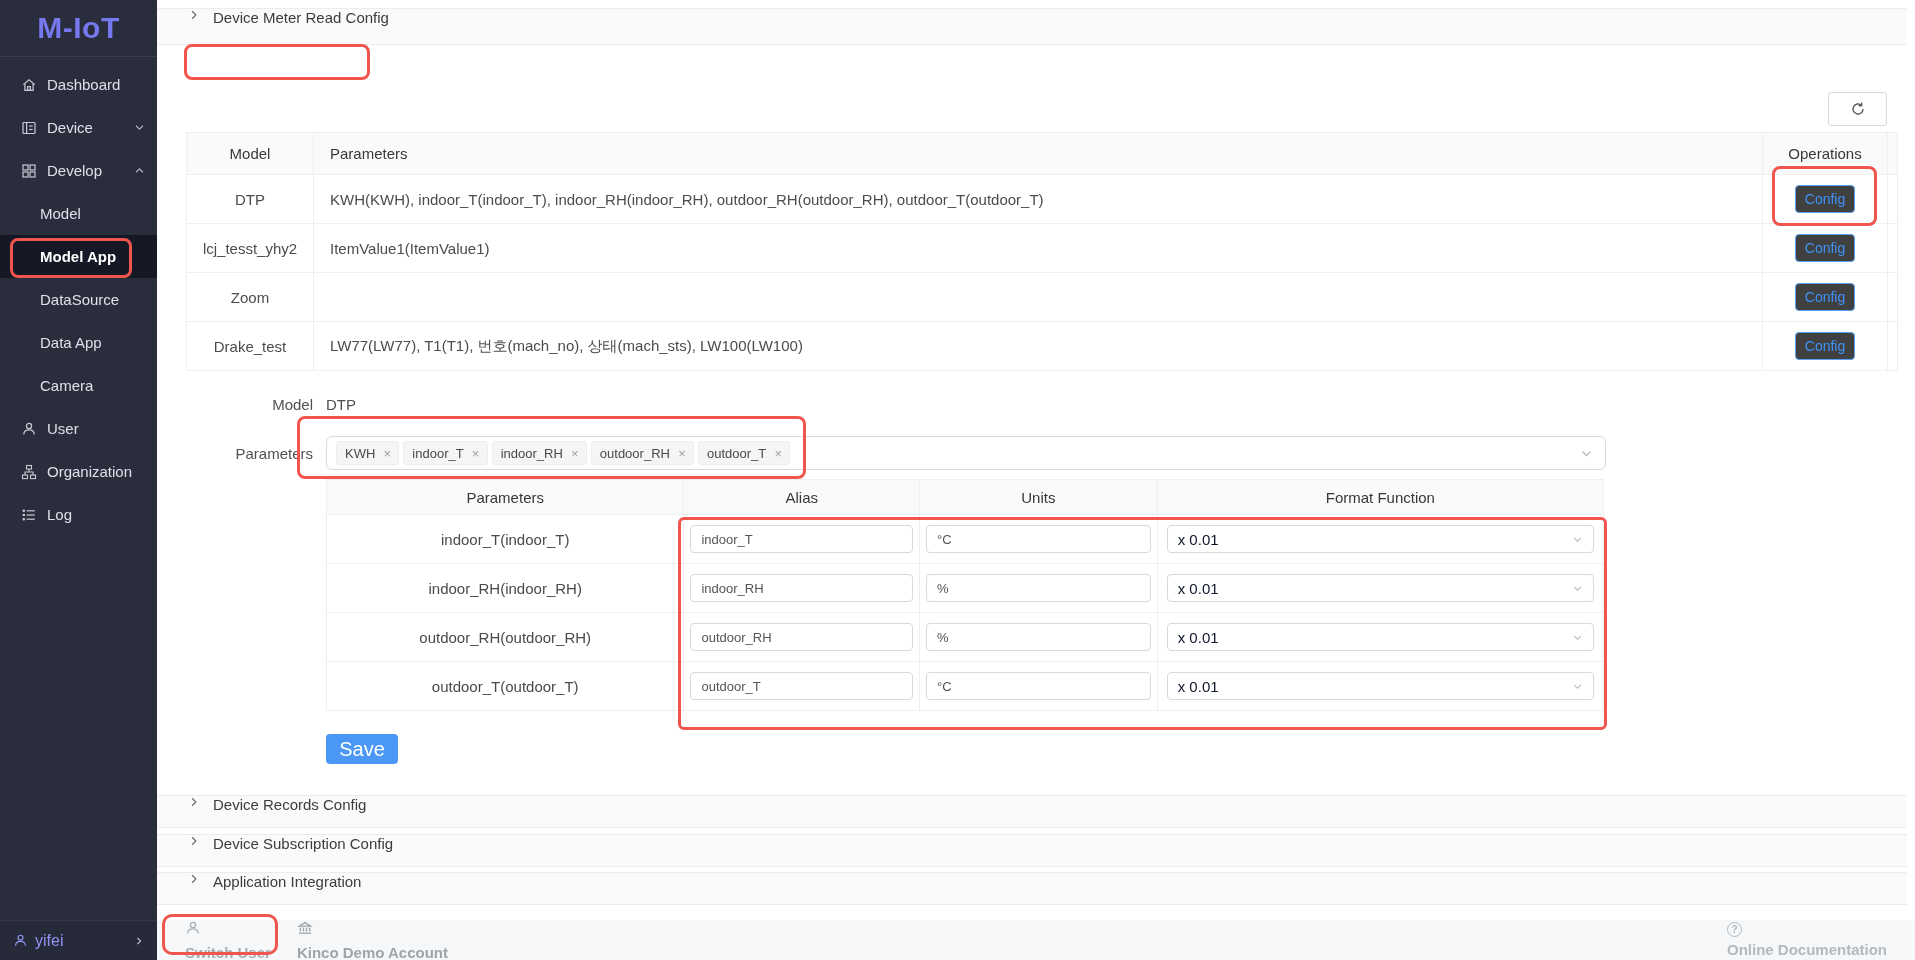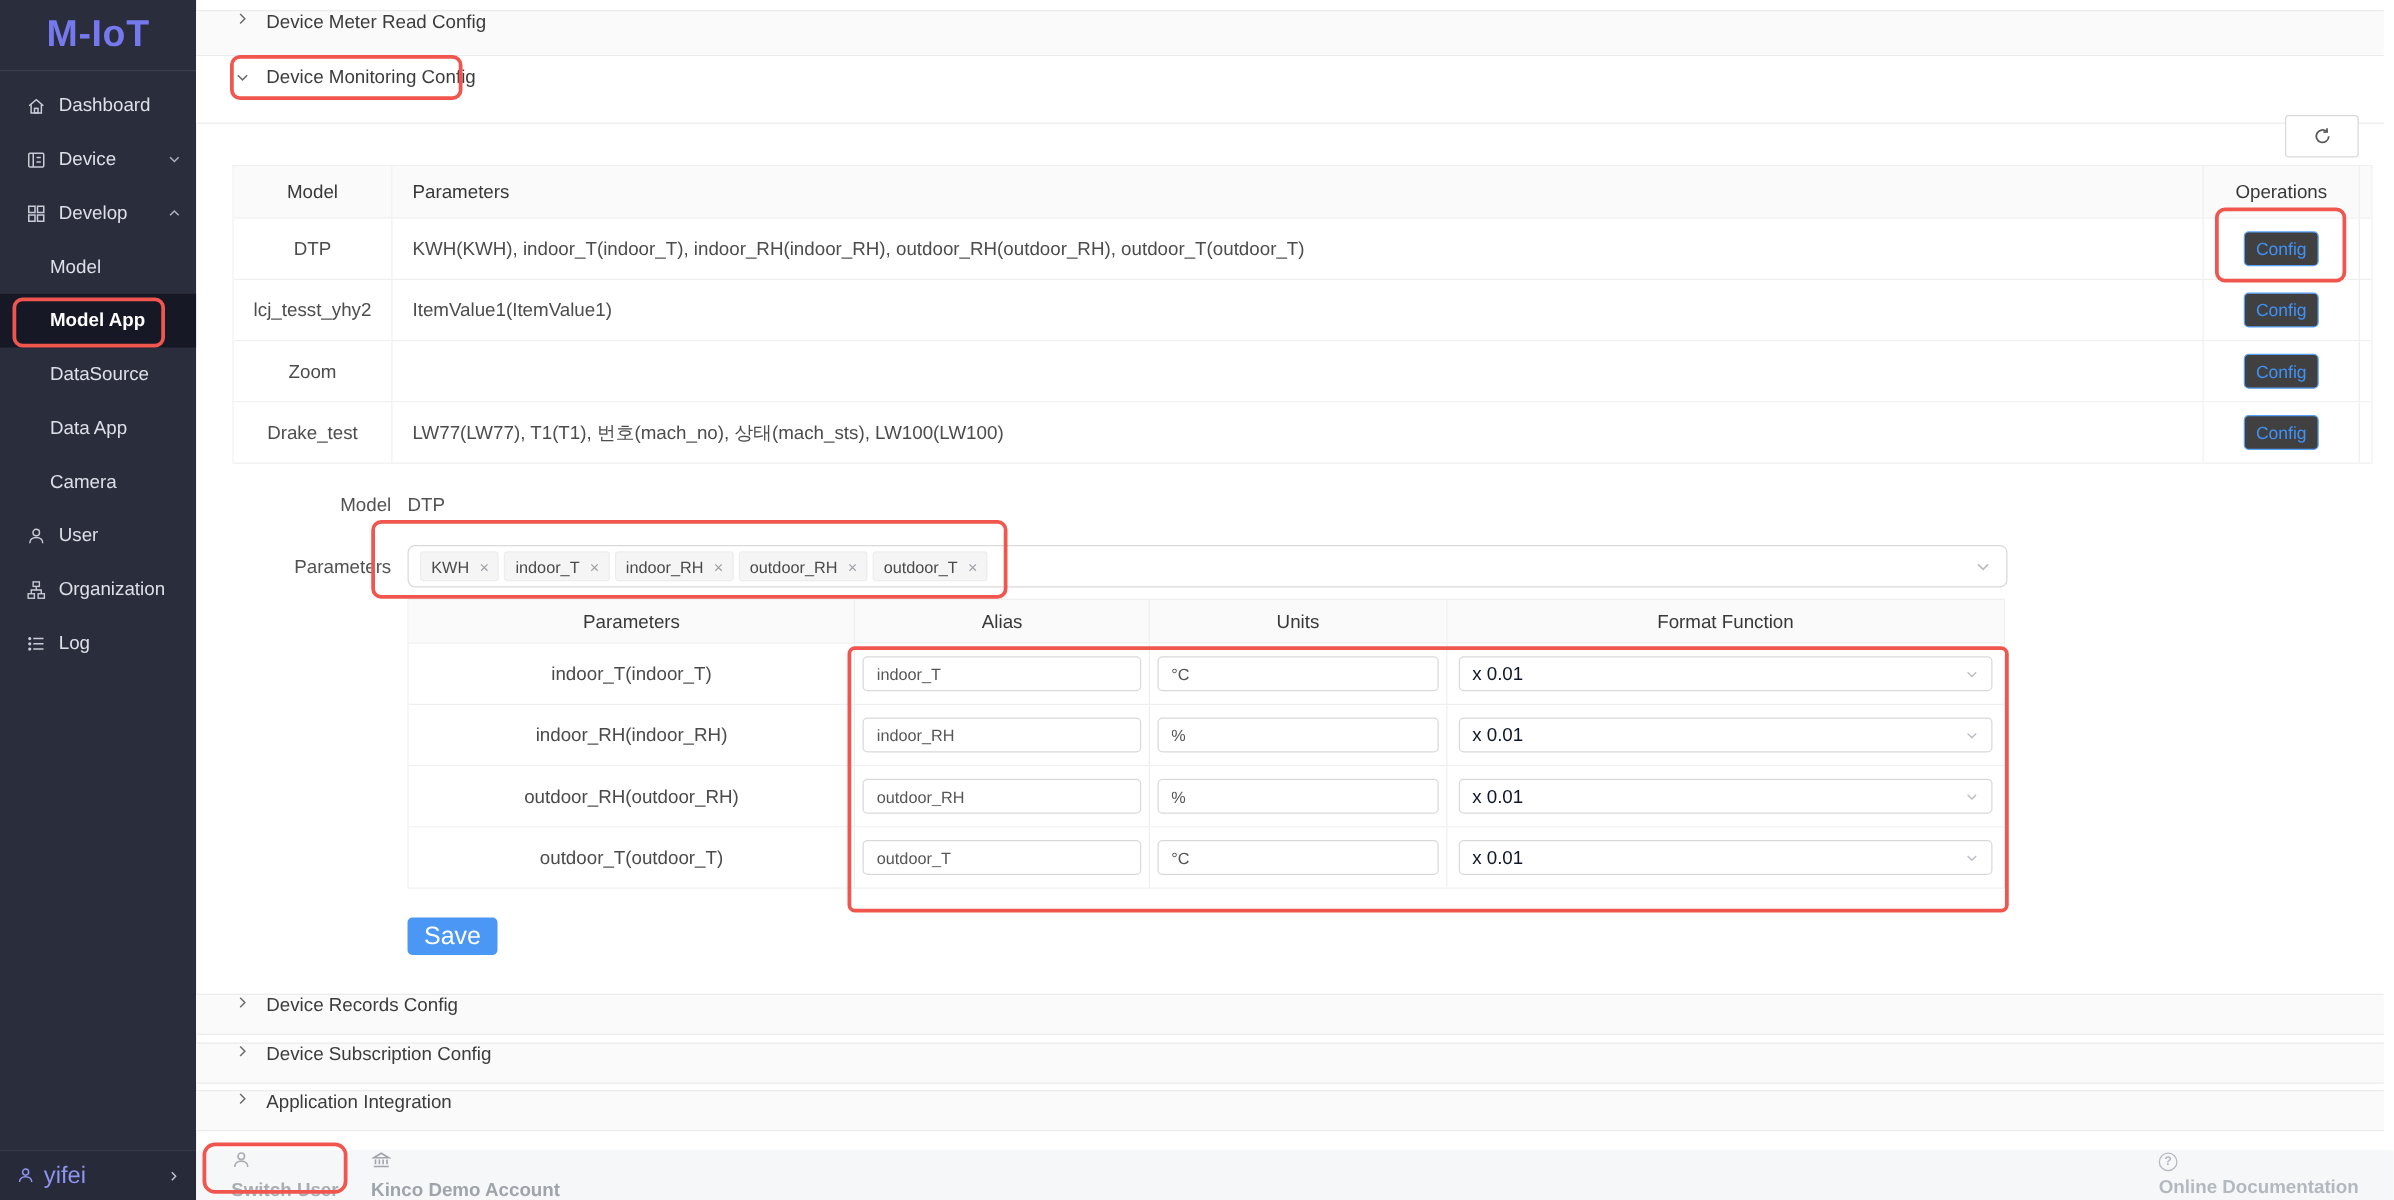--- a/index.html
+++ b/index.html
@@ -15,21 +15,21 @@
   .menu{padding-top:6px;}
   .menu-item{height:43px;display:flex;align-items:center;padding:0 12px 0 21px;
              color:#dde0e8;font-size:15px;cursor:pointer;position:relative;}
   .menu-item .mi-icon{width:16px;height:16px;margin-right:10px;display:flex;align-items:center;
                       justify-content:center;color:#c9ccd6;flex:0 0 16px;}
   .menu-item .mi-chev{margin-left:auto;color:#aeb2bd;display:flex;}
   .menu-item.sub{padding-left:40px;}
   .menu-item.active{background:#161826;color:#ffffff;font-weight:bold;}
   .side-user{position:absolute;left:0;bottom:0;width:157px;height:40px;background:#272a39;
              border-top:1px solid #343748;display:flex;align-items:center;padding:0 13px;
-             color:#8f94f0;font-size:19px;cursor:pointer;}
+             color:#8f94f0;font-size:16px;cursor:pointer;}
   .side-user .su-icon{display:flex;margin-right:7px;color:#8f94f0;}
   .side-user .su-chev{margin-left:auto;color:#c6c9d4;display:flex;}
 
   
   .main{position:absolute;left:157px;top:0;width:1758px;height:960px;background:#fff;}
   .crow{position:absolute;left:0;right:8px;background:#fafafa;
         border-top:1px solid #ececec;border-bottom:1px solid #ececec;
         display:flex;gap:13px;padding-left:31px;
         font-size:15px;color:#3c3c3c;cursor:pointer;}
   .crow .cicon{display:flex;color:#6b6b6b;}
@@ -245,28 +245,20 @@
 
     <div class="crow crow-meter">
       <span class="cicon">
         <svg width="12" height="12" viewBox="0 0 16 16" fill="none" stroke="currentColor" stroke-width="1.6">
             <path d="M5.5 3 L10.5 8 L5.5 13"></path>
           </svg>
       </span>
       <span>Device Meter Read Config</span>
     </div>
 
-    <div class="crow crow-monitoring">
-      <span class="cicon">
-        <svg width="12" height="12" viewBox="0 0 16 16" fill="none" stroke="currentColor" stroke-width="1.6">
-            <path d="M3 5.5 L8 10.5 L13 5.5"></path>
-          </svg>
-      </span>
-      <span>Device Monitoring Config</span>
-    </div>
 
     <button class="refresh-btn">
       <span style="display:flex;">
         <svg width="16" height="16" viewBox="0 0 16 16" fill="none" stroke="currentColor" stroke-width="1.4">
             <path d="M13 8 A5 5 0 1 1 11.4 4.3"></path>
             <polyline points="11.6,1.6 11.7,4.6 8.7,4.7"></polyline>
           </svg>
       </span>
     </button>
 

